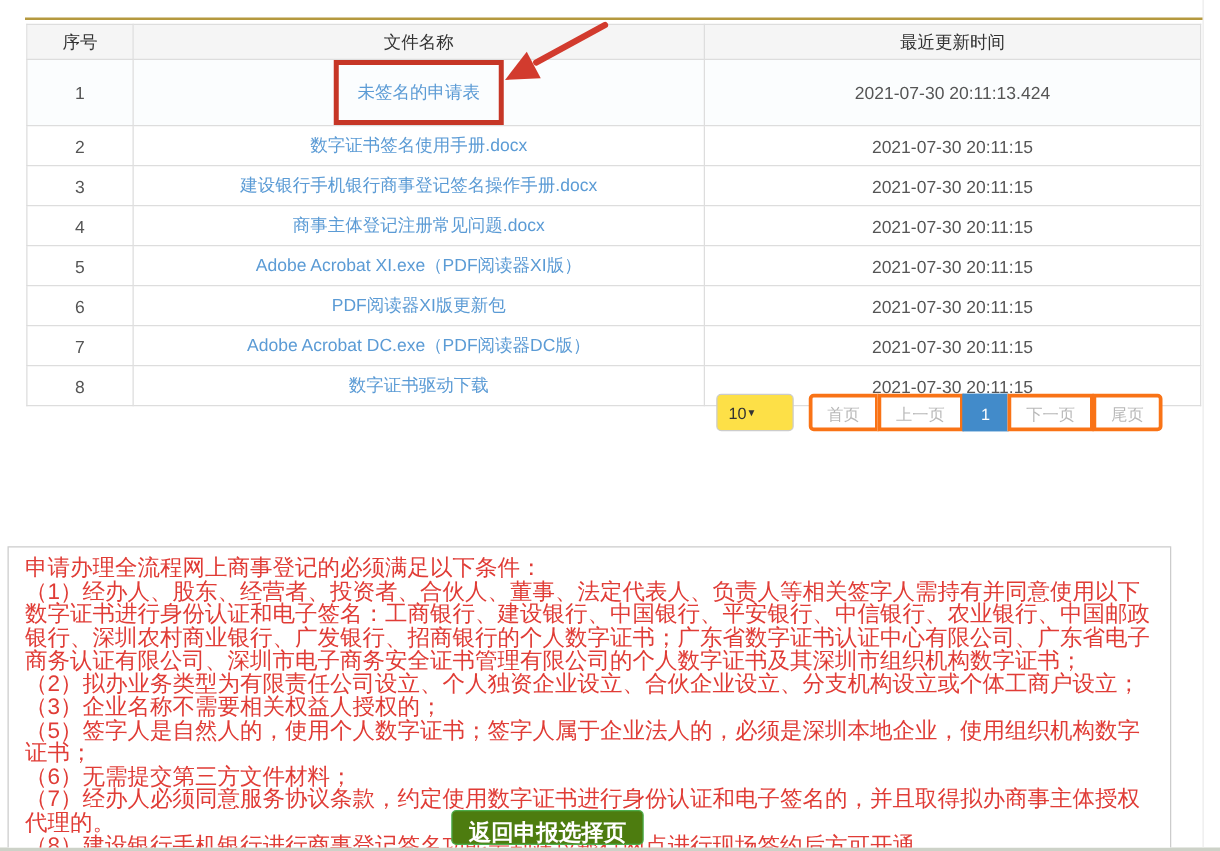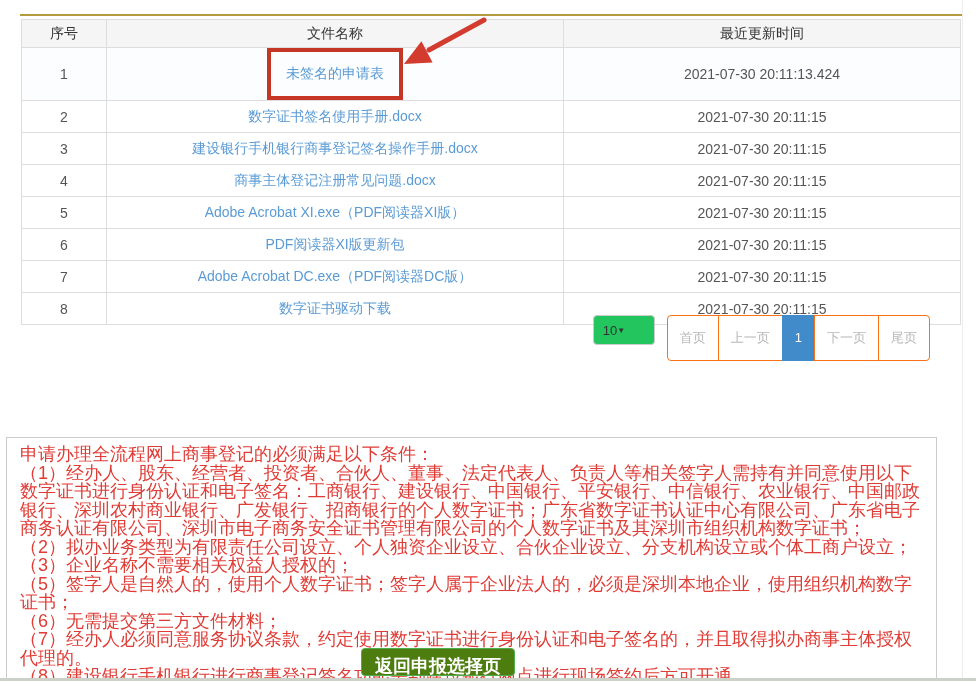--- a/index.html
+++ b/index.html
@@ -38,27 +38,27 @@
   
   .arrow-svg { position:absolute; left:398px; top:14px; z-index:5; }
   
   .summary {
     position:absolute; left:20px; top:320px; font-size:13px; color:#333;
   }
   .pager { position:absolute; top:315px; right:46px; display:flex; gap:12px; align-items:flex-start; }
   .page-size {
     width:62px; height:30px; border:1px solid #ccc; border-radius:4px;
     display:flex; align-items:center; justify-content:flex-start;
-    padding:0 9px; font-size:13px; color:#333; background:#22c55e; cursor:pointer;
+    padding:0 9px; font-size:13px; color:#333; background:#fde047; cursor:pointer;
   }
   .page-size .caret { font-size:8px; color:#333; }
   .btn-group { display:flex; }
   .pg-btn {
-    height:46px; padding:6px 12px; font-size:13px; background:#fff;
-    border:1px solid #f97316; color:#b8b8b8; margin-left:-1px; cursor:pointer;
+    height:30px; padding:6px 12px; font-size:13px; background:#fff;
+    border:3px solid #f97316; color:#b8b8b8; margin-left:-1px; cursor:pointer;
     line-height:16px;
   }
   .pg-btn:first-child { border-radius:4px 0 0 4px; margin-left:0; }
   .pg-btn:last-child { border-radius:0 4px 4px 0; }
   .pg-btn.active { background:#428bca; border-color:#428bca; color:#fff; }
   
   .notice {
     position:absolute; left:6px; top:437px; width:931px; min-height:206px;
     border:1px solid #ccc; background:#fff; padding:7px 13px 6px 13px;
     color:#e03c36; font-size:18px; line-height:18.5px;

